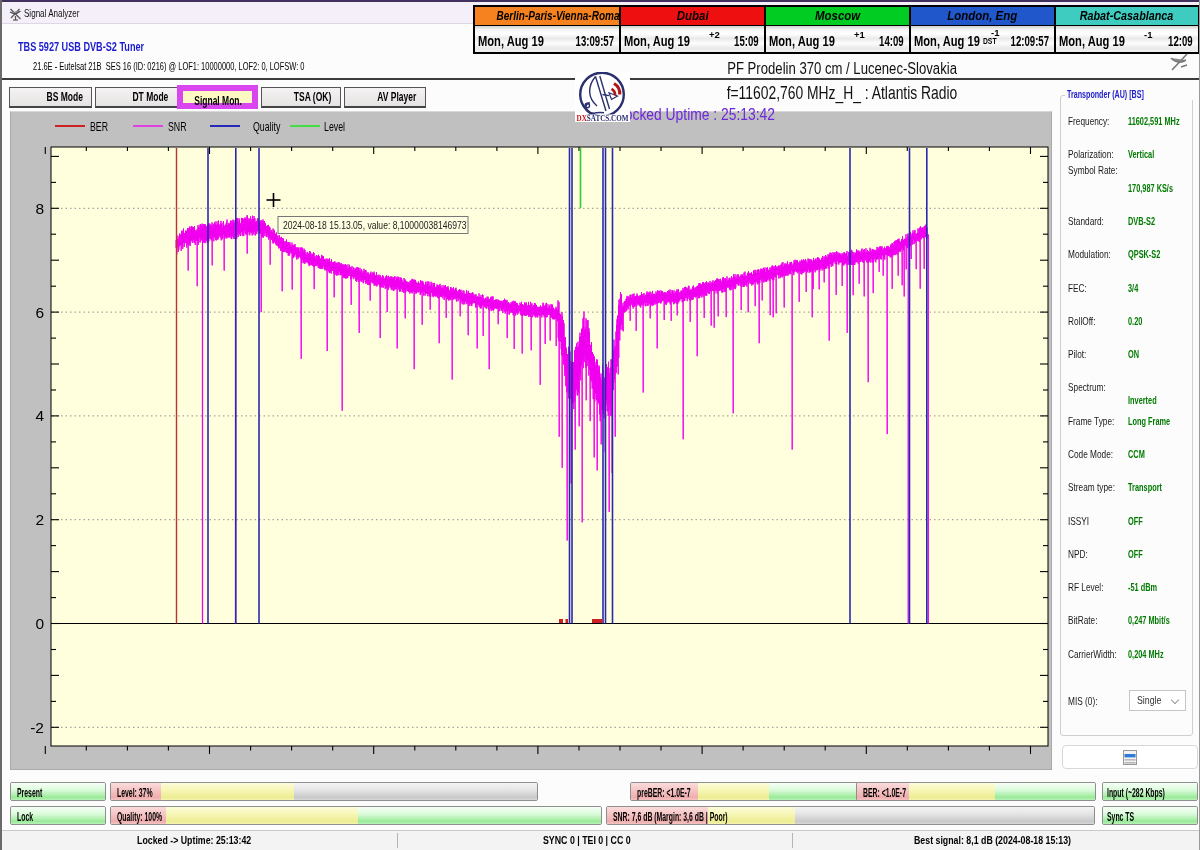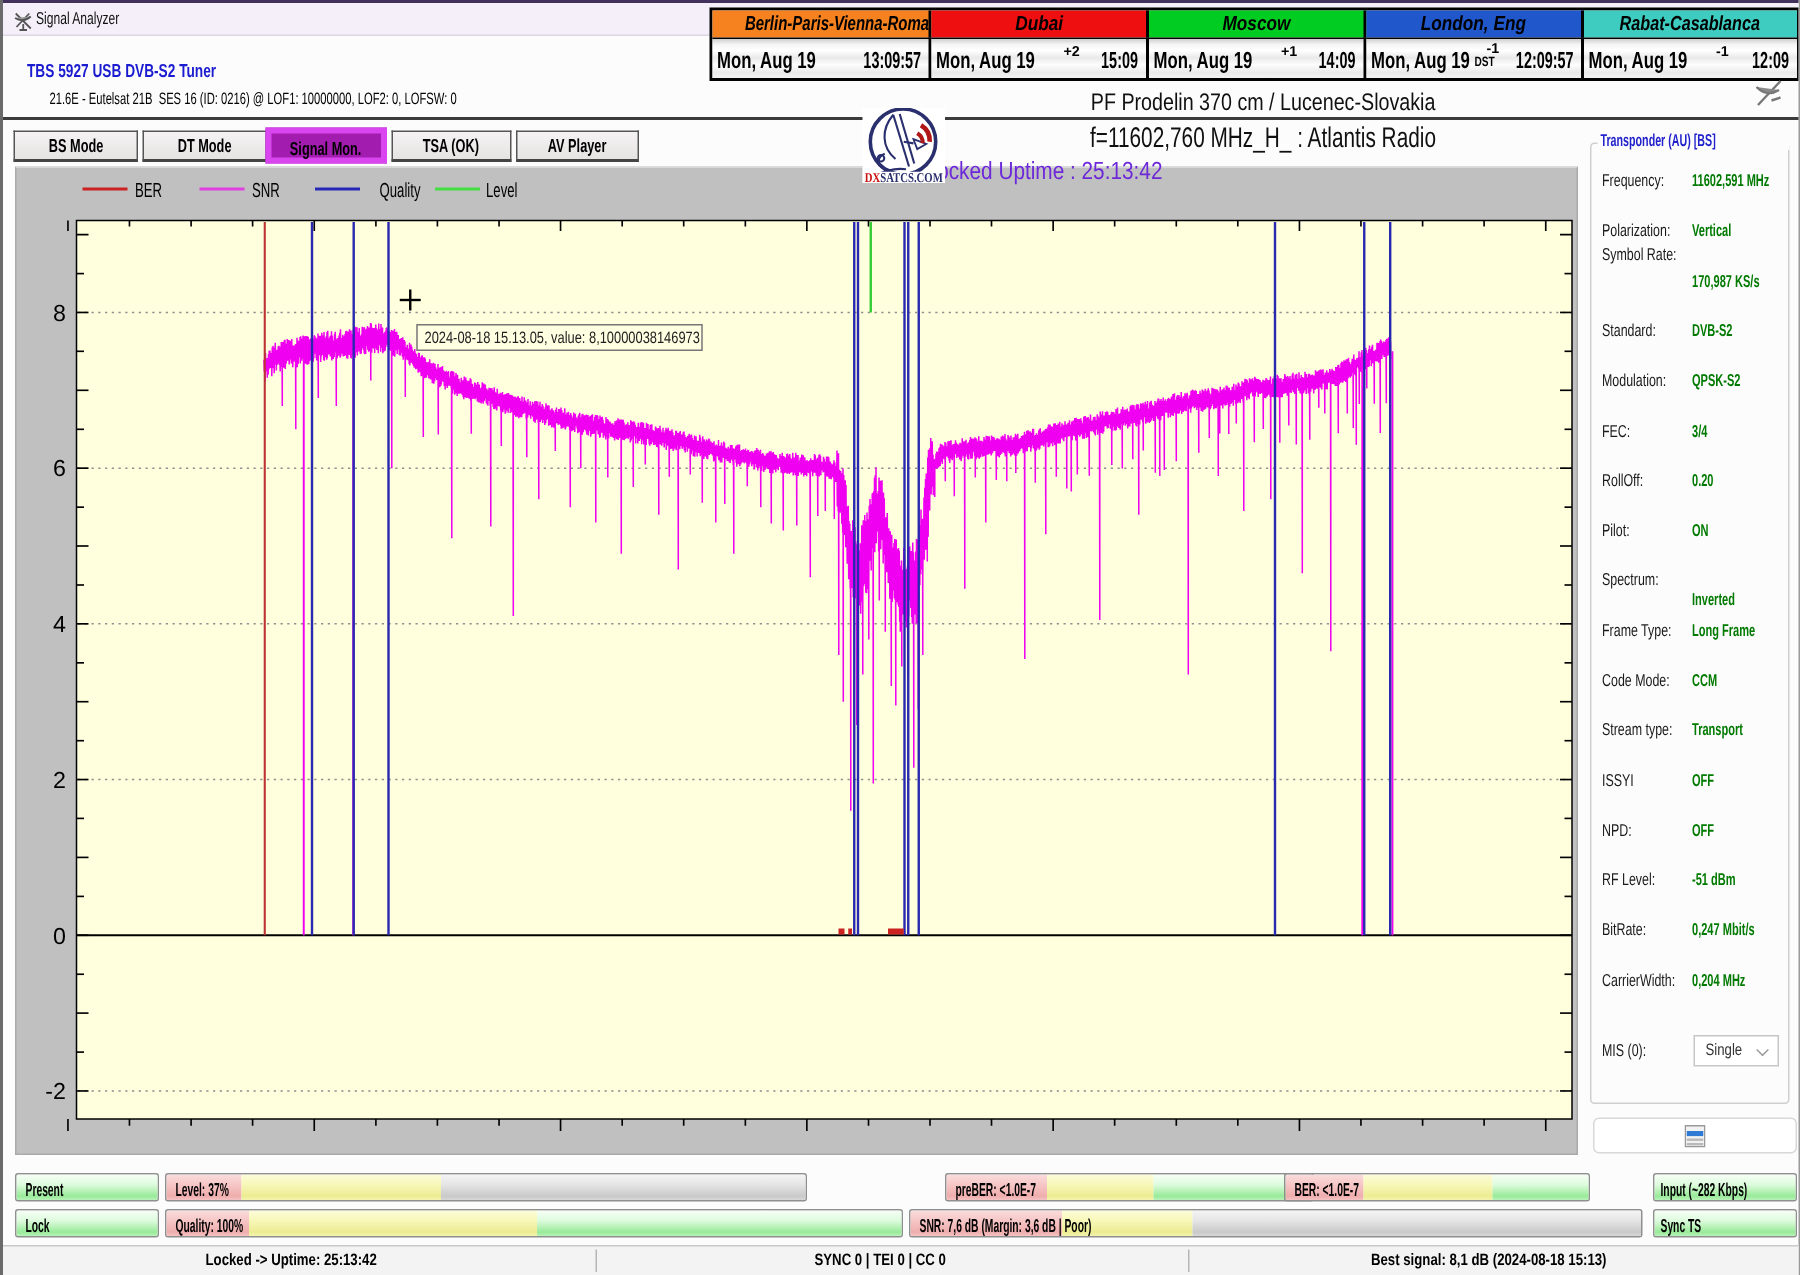--- a/index.html
+++ b/index.html
@@ -13,22 +13,22 @@
 .cr{position:absolute;top:18px;height:27px;border-right:2px solid #000;border-top:1px solid #000;font-weight:bold;font-size:15.5px;background:linear-gradient(180deg,#cfcfcf 0%,#f5f5f5 14%,#fff 30%,#e9e9e9 48%,#fdfdfd 66%,#e9e9e9 86%,#f2f2f2 100%);color:#000}
 .cr .d{position:absolute;left:3px;top:6px;transform:scaleX(.72);transform-origin:0 0}
 .cr .t{position:absolute;right:5px;top:6px;transform:scaleX(.62);transform-origin:100% 0}
 .cr .z{position:absolute;font-size:9.5px;top:3px;font-weight:bold}
 #tbs{left:16px;top:40px;font-size:12.5px;font-weight:bold;color:#1b1bd0}
 #lnb{left:31px;top:60px;font-size:11px;color:#000}
 #hdr1{left:540px;top:60px;width:600px;text-align:center;font-size:16px;color:#101010}
 #sepline{left:0;top:78px;width:1200px;height:2px;background:#3c3c3c}
 #hdr2{left:540px;top:82px;width:600px;text-align:center;font-size:19px;color:#101010}
 #lockup{left:600px;top:105px;width:452px;font-size:16.5px;color:#6d28d9}
-.tab{position:absolute;top:87px;height:21px;width:83px;background:linear-gradient(180deg,#f4f2f2,#e6e3e3);border:1px solid #555;border-bottom:2px solid #444;font-size:12.5px;font-weight:bold;text-align:center;line-height:19px;color:#000}
-#tab3{top:85px;height:24px;background:#a21caf;border:4px solid #d946ef;line-height:21px}
+.tab{position:absolute;top:87px;height:21px;width:83px;background:linear-gradient(180deg,#f4f2f2,#e6e3e3);border:1px solid #555;border-bottom:2px solid #444;font-size:12.5px;font-weight:bold;text-align:right;line-height:19px;color:#000}
+#tab3{top:85px;height:24px;background:#fef9c3;border:6px solid #d946ef;line-height:21px}
 #logo{left:573px;top:72px;width:55px;height:50px;background:#fff}
 #panel{left:8px;top:111px;width:1042px;height:659px;background:#c0c0c0;border:1px solid #aaa;border-top:1px solid #d8d8d8}
 .leg{position:absolute;top:125px;height:2px;width:30px}
 .legt{position:absolute;top:119px;font-size:13.5px;color:#000}
 #gbox{left:1058px;top:95px;width:133px;height:641px;border:1px solid #cfcfcf;border-radius:3px}
 #gtitle{left:1063px;top:88px;font-size:11.5px;font-weight:bold;color:#2222cc;background:#fdfcfd;padding:0 2px;white-space:nowrap}
 .rl{position:absolute;left:1066px;font-size:11.5px;color:#1a1a1a;white-space:nowrap}
 .rv{position:absolute;left:1126px;font-size:11.5px;font-weight:bold;color:#007a00;white-space:nowrap}
 #mis{left:1066px;top:695px;font-size:11.5px;color:#1a1a1a}
 #misdd{left:1127px;top:690px;width:57px;height:21px;border:1px solid #c6c6c6;background:#fff;font-size:11px;color:#333;line-height:19px;padding-left:7px}
@@ -329,21 +329,21 @@
     <div class="seg gy" style="left:50px;width:133px"></div>
     <div class="seg gg" style="left:183px;width:309px"></div>
     <span style="left:6px">Level: 37%</span>
   </div>
 <div class="abs bar" style="left:628px;top:782px;width:246px">
     <div class="seg gp" style="left:0px;width:67px"></div>
     <div class="seg gy" style="left:67px;width:71px"></div>
     <div class="seg g1" style="left:138px;width:108px"></div>
     <span style="left:6px">preBER: &lt;1.0E-7</span>
   </div>
-<div class="abs bar" style="left:854px;top:782px;width:204px">
+<div class="abs bar" style="left:854px;top:782px;width:240px">
     <div class="seg gp" style="left:0px;width:52px"></div>
     <div class="seg gy" style="left:52px;width:86px"></div>
     <div class="seg g1" style="left:138px;width:102px"></div>
     <span style="left:6px">BER: &lt;1.0E-7</span>
   </div>
 <div class="abs bar" style="left:1100px;top:782px;width:96px">
     <div class="seg g1" style="left:0px;width:96px"></div>
     <span style="left:4px">Input (~282 Kbps)</span>
   </div>
 <div class="abs bar" style="left:8px;top:806px;width:96px">

